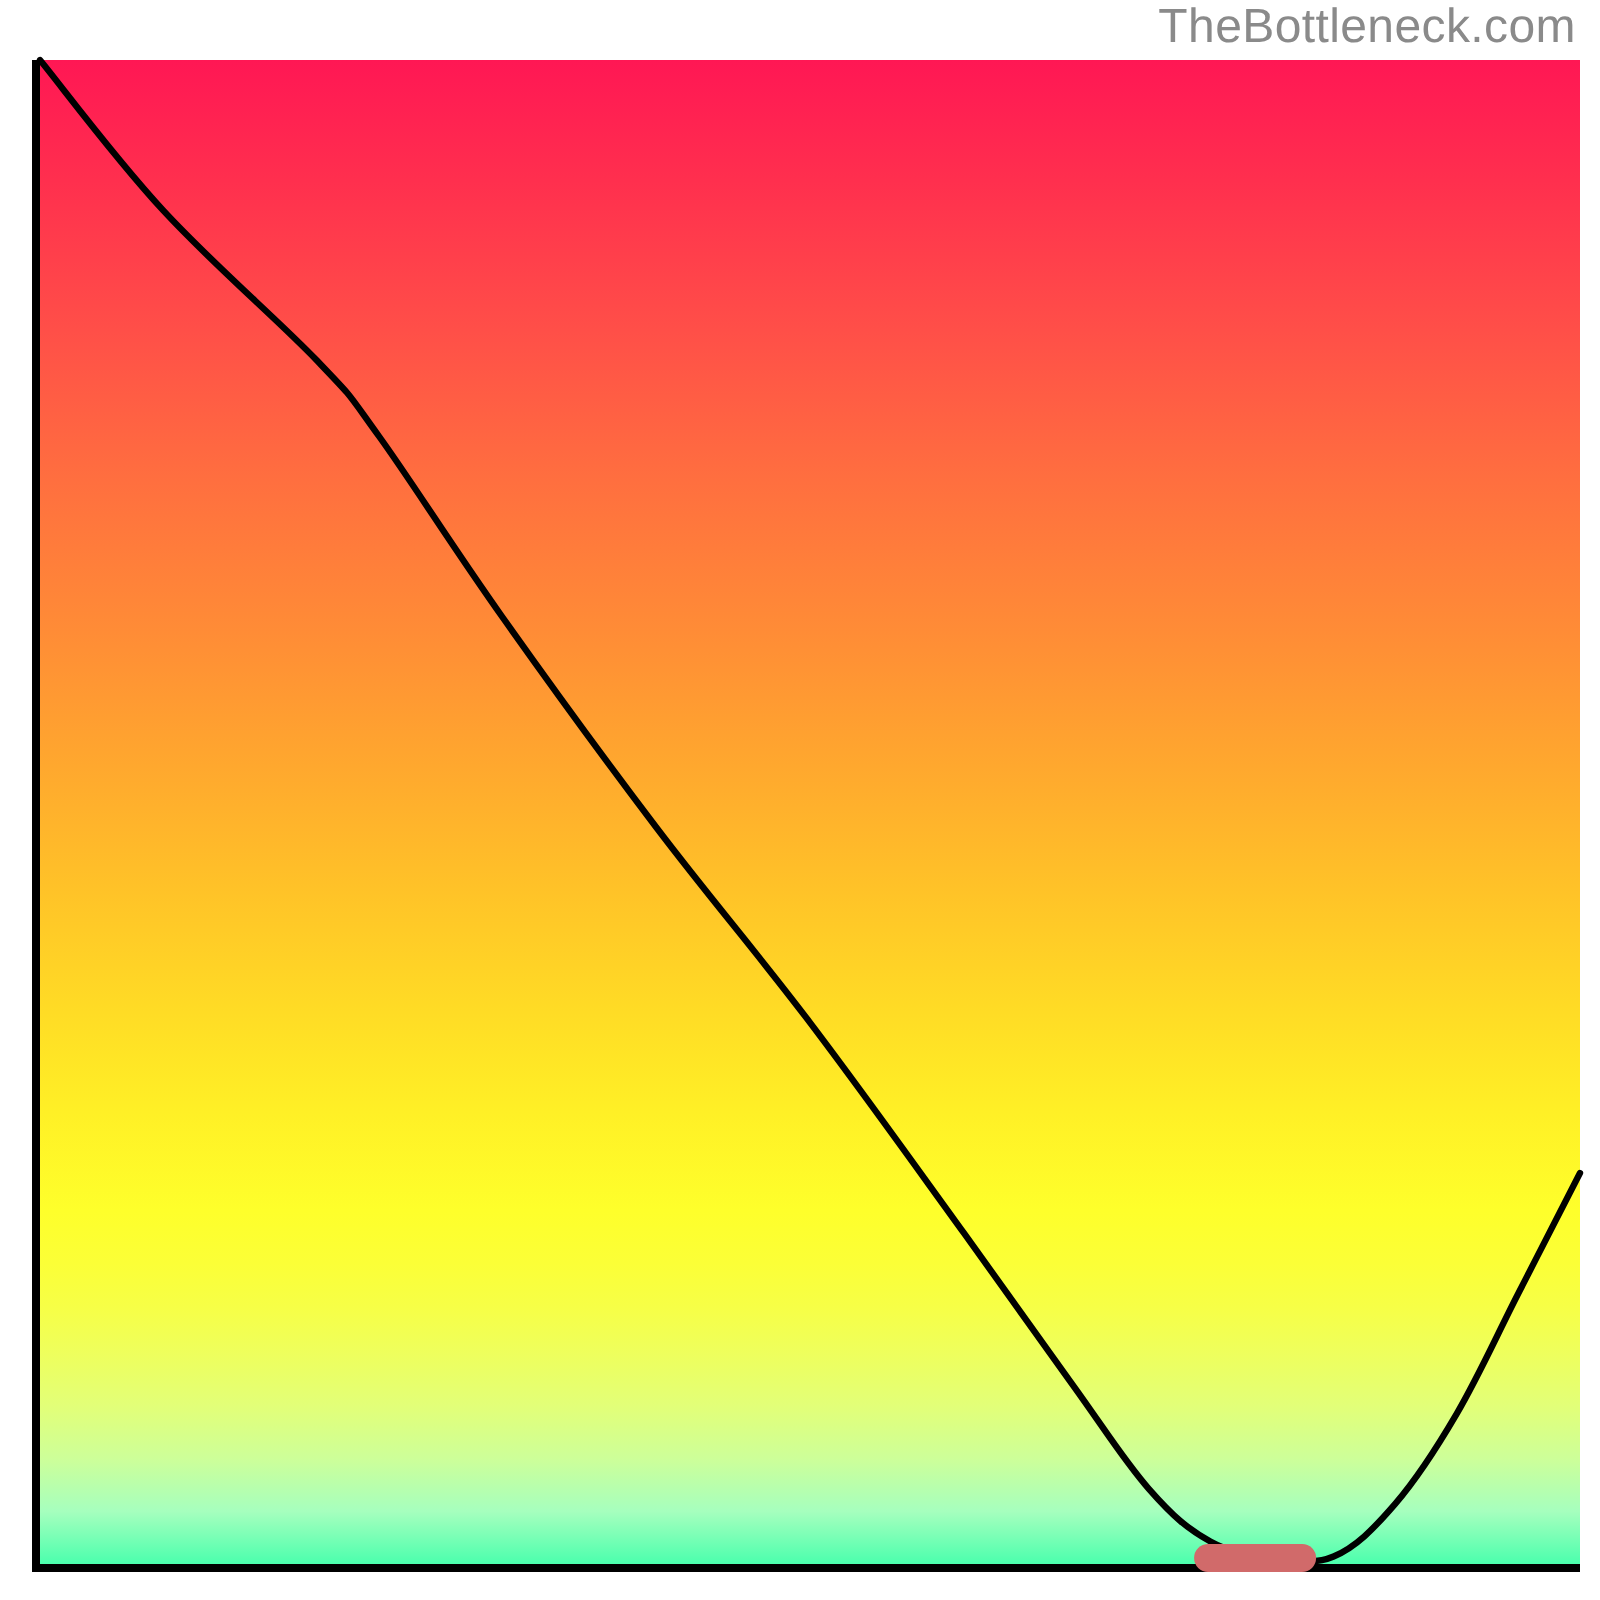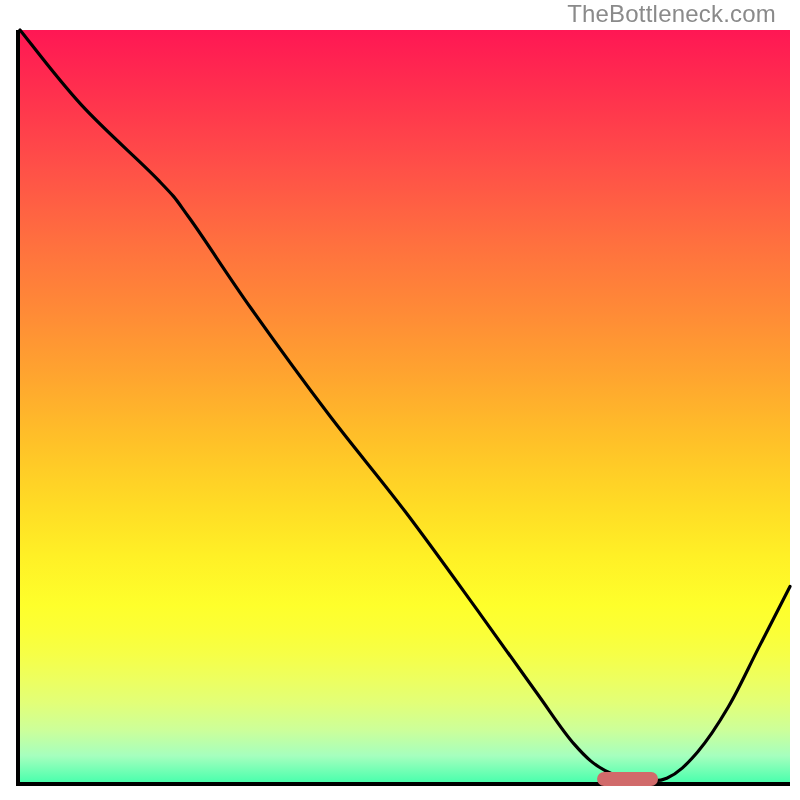--- a/index.html
+++ b/index.html
@@ -11,21 +11,21 @@
     font-family: Arial, Helvetica, sans-serif;
   }
   .container {
     position: relative;
     width: 800px;
     height: 800px;
   }
   .watermark {
     position: absolute;
     top: 0px;
-    right: 24px;
+    right: 12px;
     font-size: 24px;
     font-weight: 500;
     color: #8a8a8a;
     letter-spacing: 0.2px;
     z-index: 10;
   }
   .plot-area {
     position: absolute;
     left: 16px;
     top: 30px;

